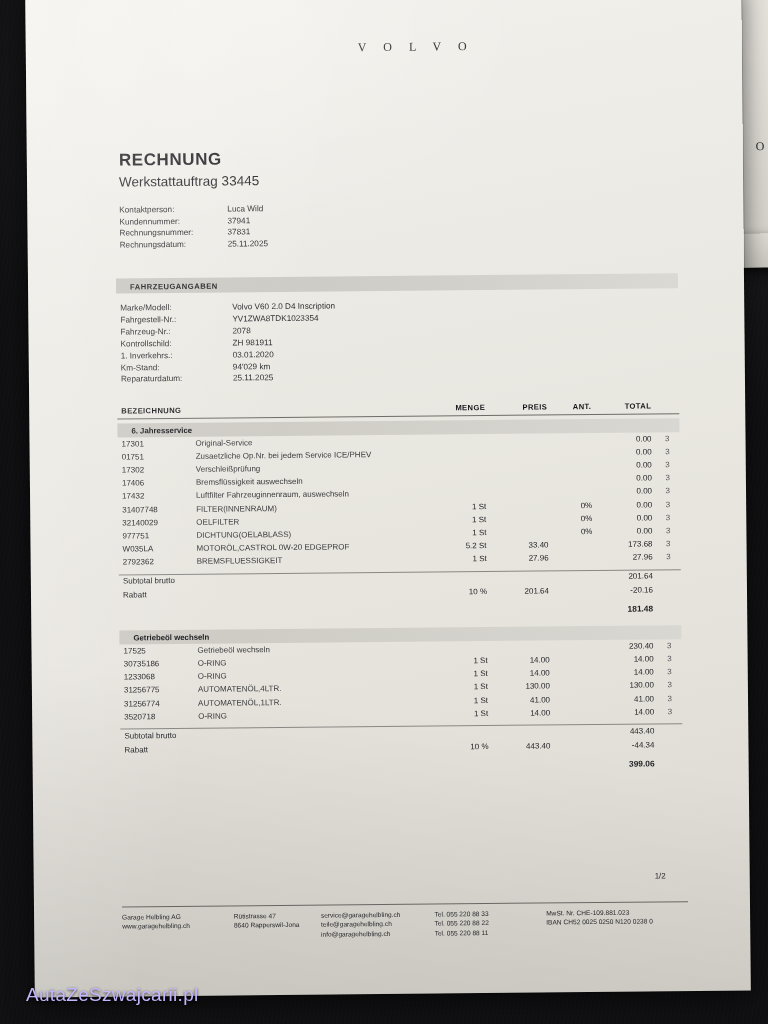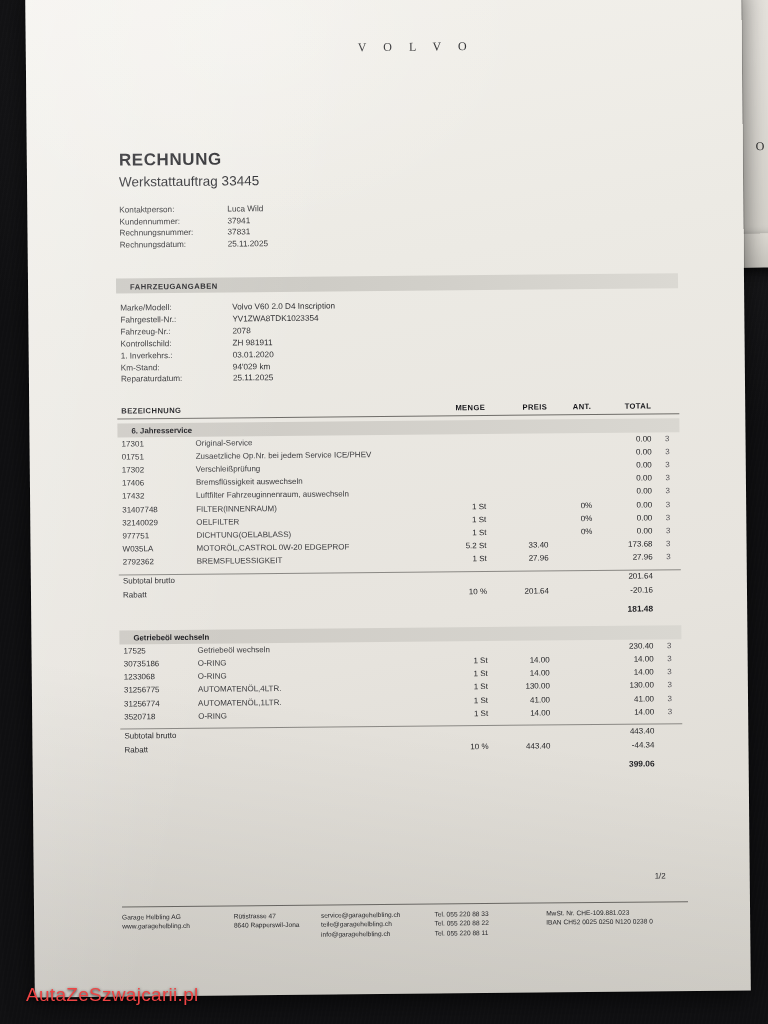--- a/index.html
+++ b/index.html
@@ -242,21 +242,21 @@
   .fcol-3 { width: 120px; }
   .fcol-4 { width: 118px; }
   .fcol-5 { width: 150px; }
 
   
   .watermark {
     position: absolute;
     left: 26px;
     bottom: 18px;
     font-size: 19px;
-    color: #ef4444;
+    color: #c4b5fd;
     letter-spacing: .3px;
     font-family: "Liberation Sans", sans-serif;
     text-shadow: 0 1px 3px rgba(0,0,0,.8);
   }
 </style>
 </head>
 <body>
 
 <div class="backdrop">
   <div class="backdrop-grain"></div>

